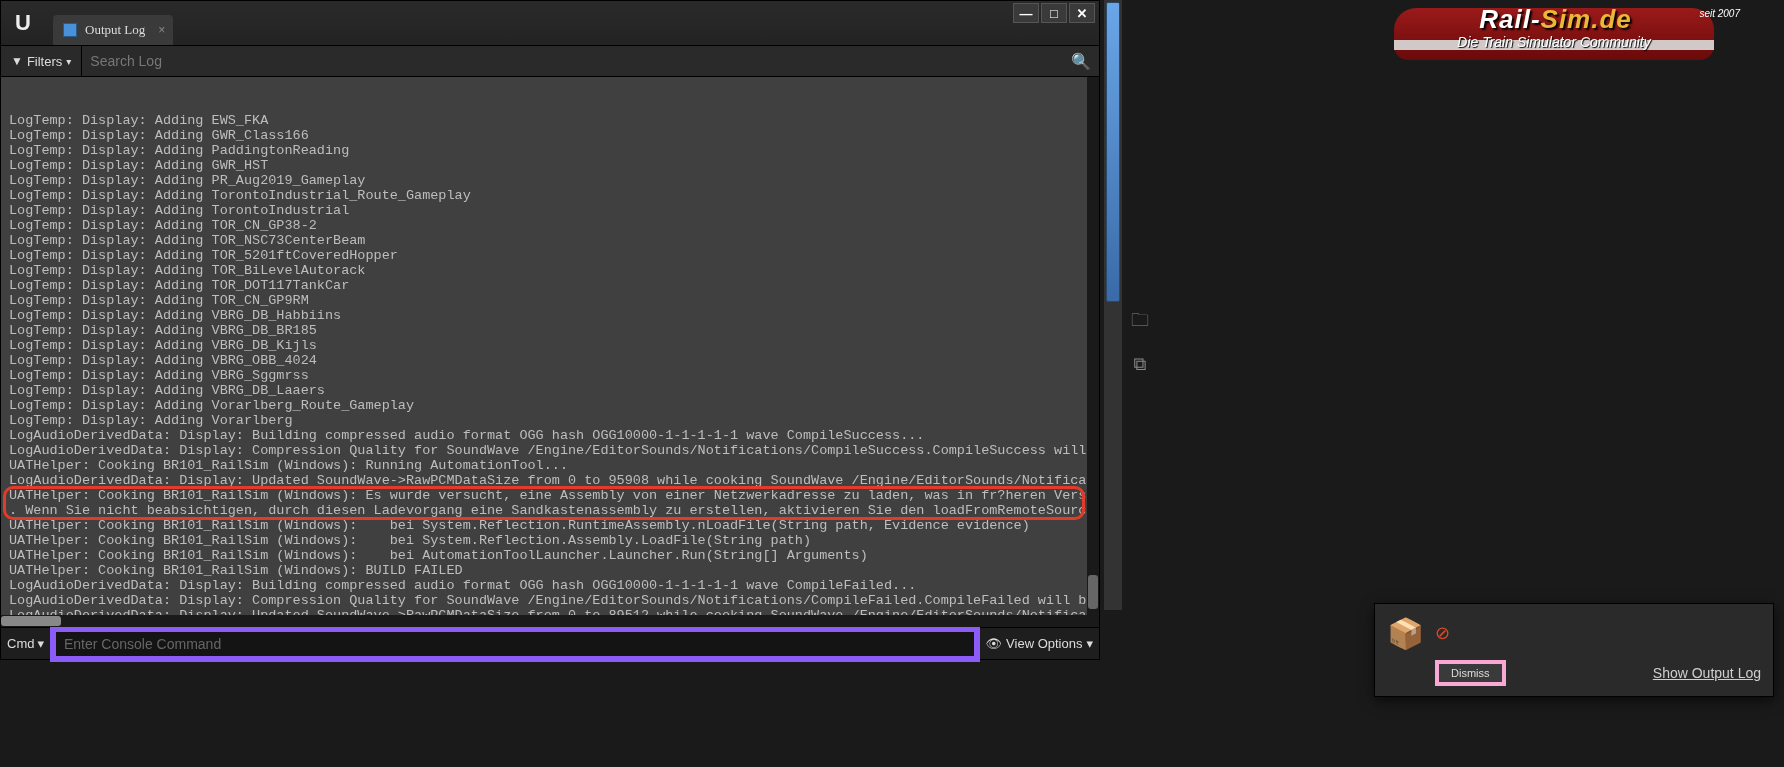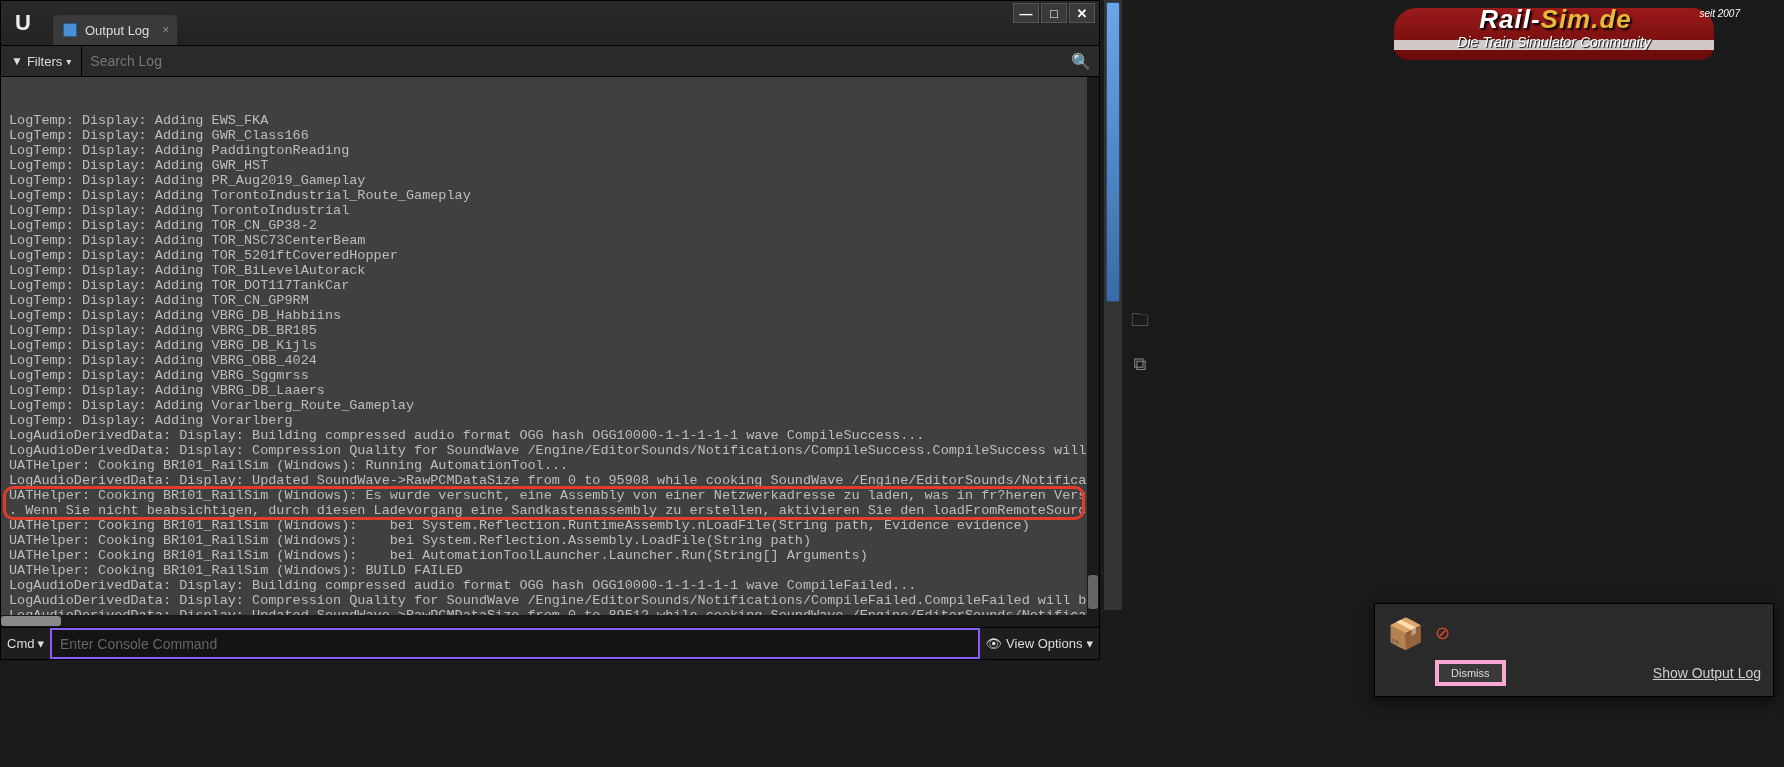--- a/index.html
+++ b/index.html
@@ -38,21 +38,21 @@
     border-top-left-radius: 4px;
     border-top-right-radius: 4px;
     height: 30px;
     margin-top: 14px;
     padding: 0 28px 0 10px;
     display: flex; align-items: center;
     gap: 8px;
     position: relative;
   }
   .tab .tab-icon { width: 14px; height: 14px; background:#4a90d9; display:inline-block; border:1px solid #2a5a8a; }
-  .tab .tab-label { color: #ddd; font-size: 13px; }
+  .tab .tab-label { color: #ddd; font-size: 13px; font-family: Liberation Serif, serif; }
   .tab .tab-close { position:absolute; right:8px; color:#888; font-size:12px; cursor:pointer; }
   .window-controls {
     position: absolute; right: 4px; top: 2px;
     display: flex; gap: 2px;
   }
   .window-controls div {
     width: 26px; height: 20px;
     background: #3a3a3a;
     border: 1px solid #555;
     color: #fff;
@@ -125,29 +125,29 @@
     background:#1a1a1a;
   }
   .hscroll .thumb {
     position:absolute; top:1px; bottom:1px;
     background:#888; border-radius:3px;
   }
   .cmdbar {
     height: 32px;
     background: #1e1e1e;
     border-top:1px solid #000;
-    display:flex; 
+    display:flex; align-items:center;
     gap:6px;
     padding: 0 6px;
   }
   .cmdbar .cmd-label { color:#ddd; font-size:13px; display:flex; align-items:center; gap:3px; cursor:pointer;}
   .cmdbar input {
     flex:1;
     background:#141414;
-    border:2px solid #8b5cf6;
+    border:6px solid #8b5cf6;
     color:#ddd; font-size:14px;
     padding: 4px 8px;
     outline:none;
   }
   .cmdbar input::placeholder { color:#666; }
   .view-opts { color:#ddd; font-size:13px; display:flex; align-items:center; gap:4px; cursor:pointer;}
   .view-opts .eye { font-size:13px; }
 
   .right-scroll {
     position:absolute;

